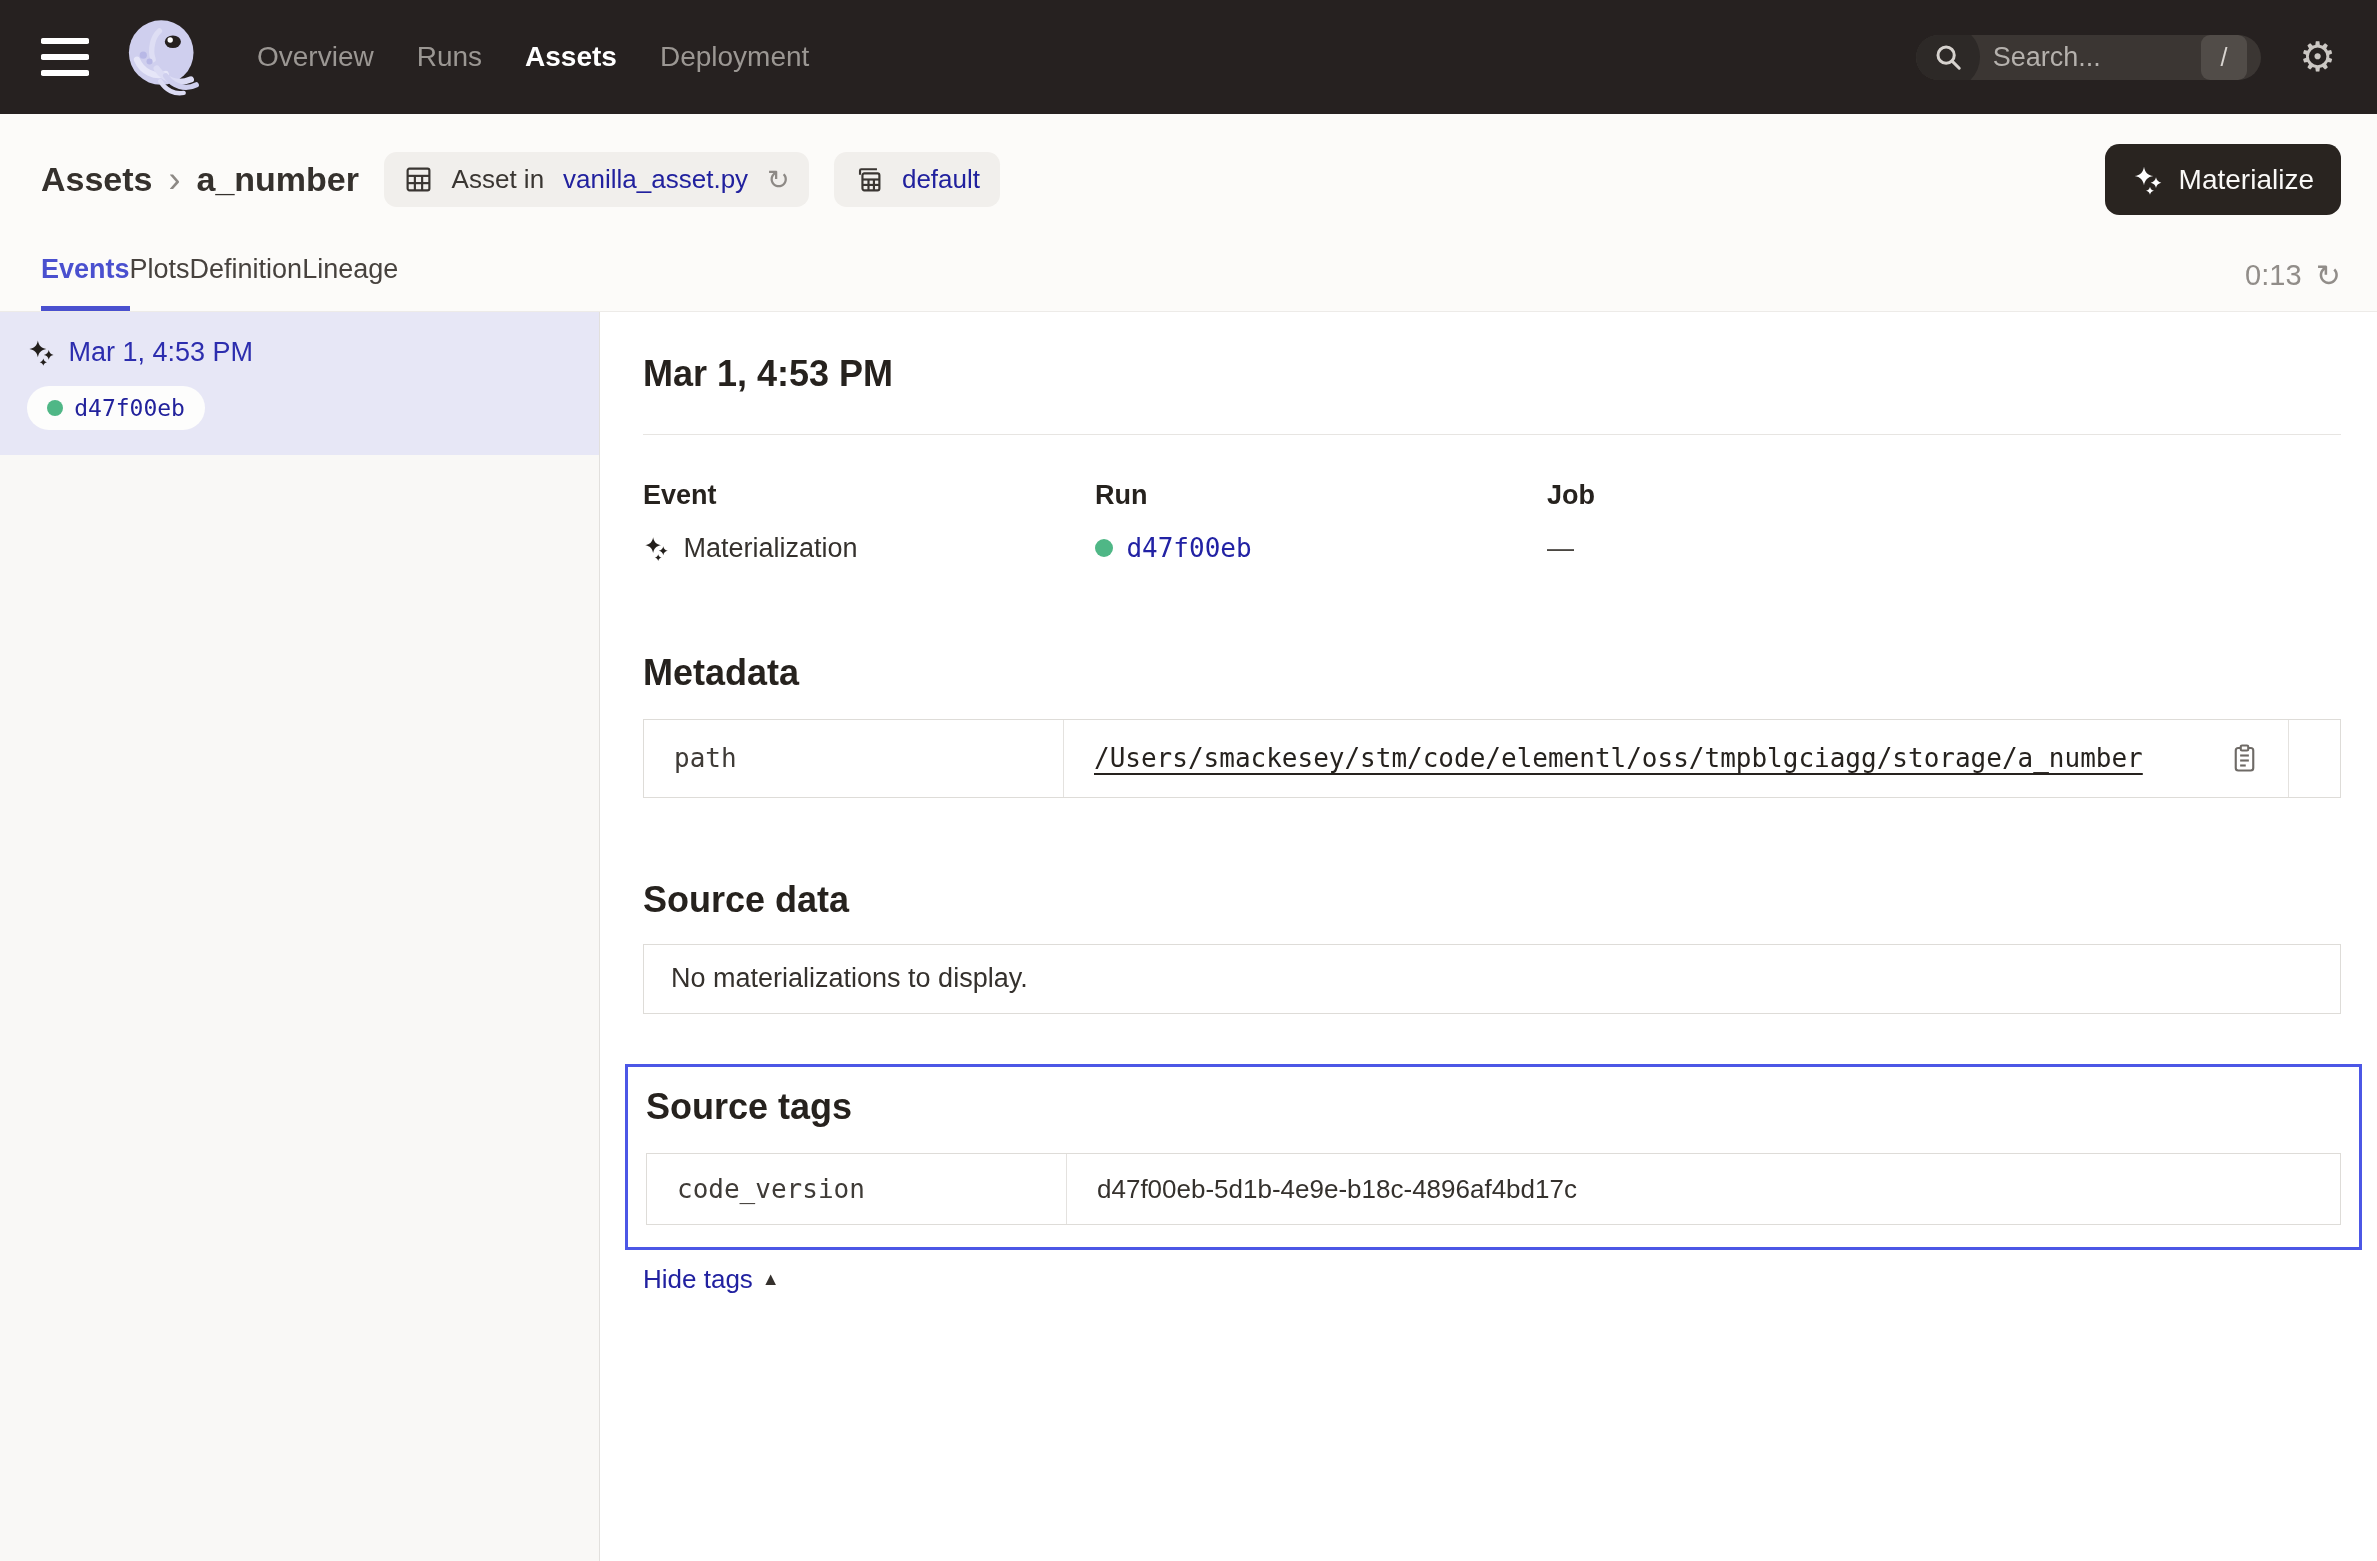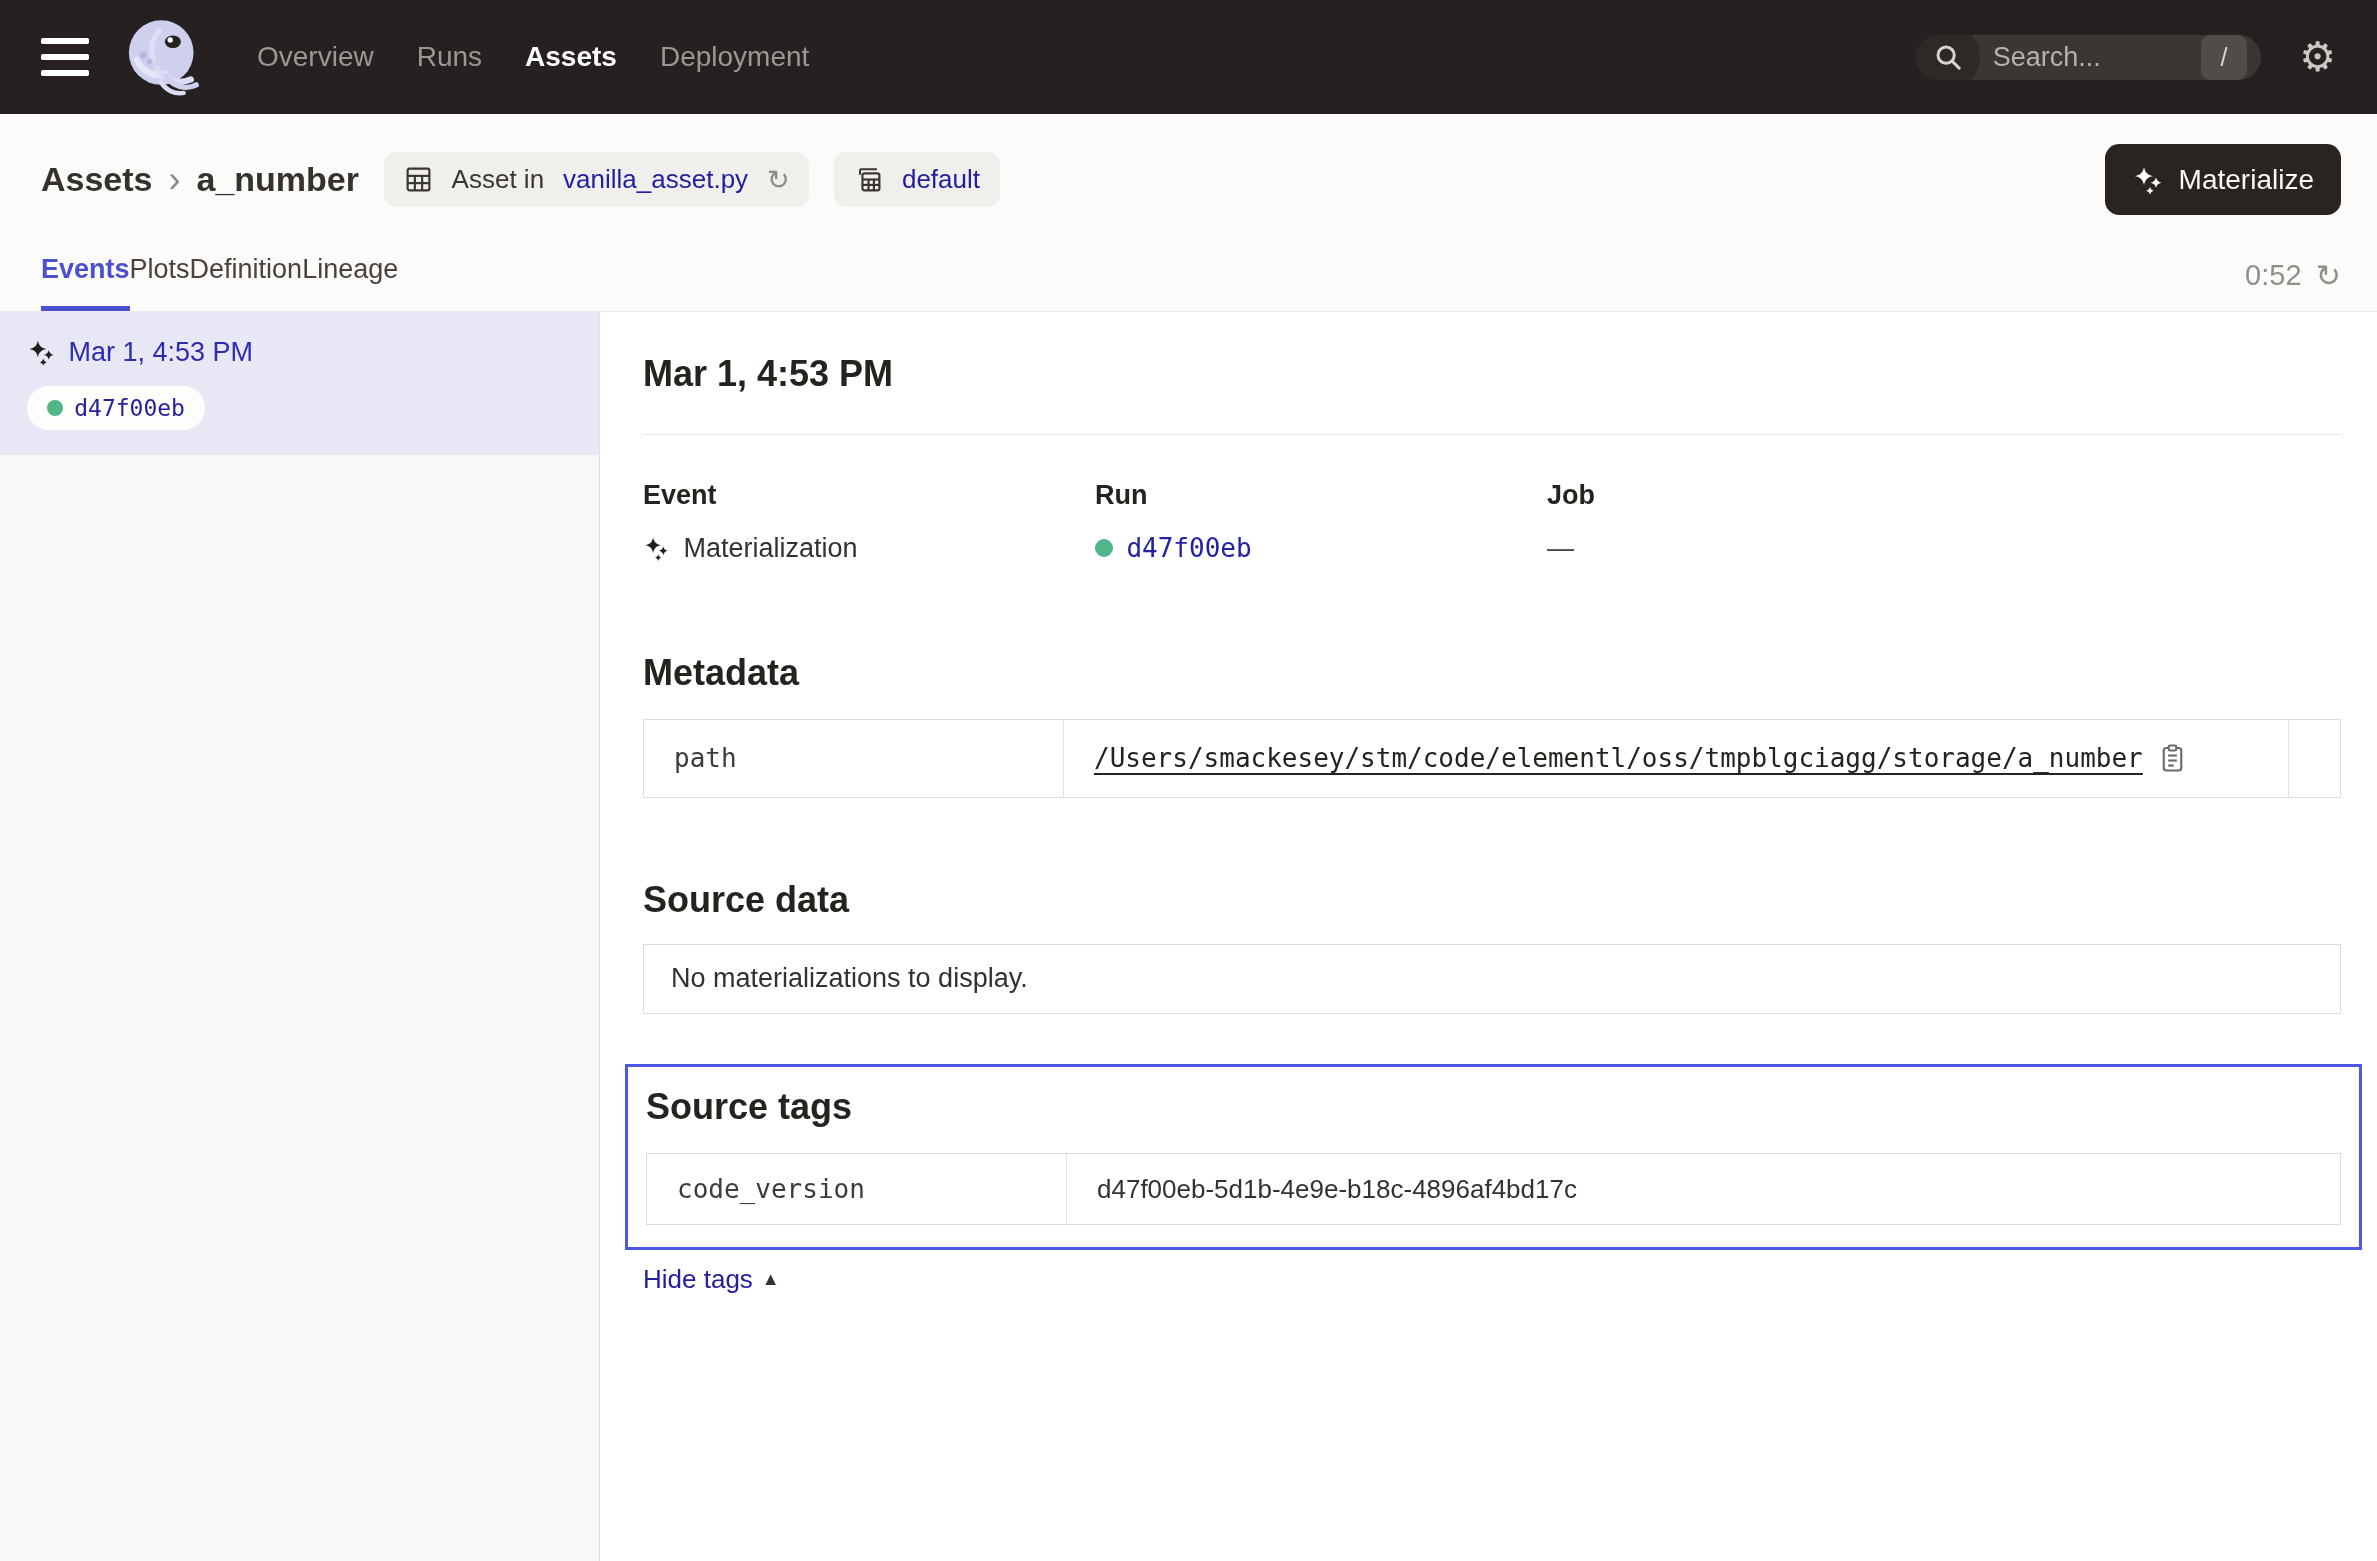--- a/index.html
+++ b/index.html
@@ -94,21 +94,21 @@
   .section-h { font-size:36px; font-weight:700; color:#26221e; }
   .meta-h { margin-top:88px; margin-bottom:25px; }
   .kv-table { border:0.9px solid #dedcd8; background:#ffffff; }
   .kv-row { display:flex; align-items:stretch; min-height:77px; }
   .kv-row + .kv-row { border-top:0.9px solid #e4e2df; }
   .kv-key {
     width:420px; flex:0 0 420px; border-right:0.9px solid #e4e2df;
     display:flex; align-items:center; padding:0 30px;
     font-size:26px; color:#3f3b37;
   }
-  .kv-val { flex:1; display:flex; align-items:center; gap:16px; padding:0 30px; font-size:26px; }
+  .kv-val { flex:1; display:flex; align-items:center; gap:16px; padding:0 30px; font-size:26px;justify-content:space-between; }
   .path-link {
     color:#26221e; text-decoration:underline; text-underline-offset:6.3px;
     cursor:pointer; word-break:break-all;
   }
   .copy-icon { cursor:pointer; flex:0 0 27px; }
   .kv-extra { width:52px; flex:0 0 52px; border-left:0.9px solid #e4e2df; }
   .src-h { margin-top:81px; margin-bottom:23px; }
   .empty-box {
     border:0.9px solid #dedcd8; height:70px; display:flex; align-items:center;
     padding:0 27px; font-size:27px; color:#35312d; background:#ffffff;
@@ -213,21 +213,21 @@
   </div>
 
   <div class="tabs-row">
     <div class="tabs">
       <span class="tab active">Events</span>
       <span class="tab">Plots</span>
       <span class="tab">Definition</span>
       <span class="tab">Lineage</span>
     </div>
     <div class="timer">
-      <span>0:52</span>
+      <span>0:13</span>
       <span class="reload">↻</span>
     </div>
   </div>
 </header>
 
 <div class="content">
   <aside class="sidebar">
     <div class="event-item selected">
       <div class="event-row1">
         <svg width="29" height="29" viewBox="0 0 24 24" fill="#231f1c">

